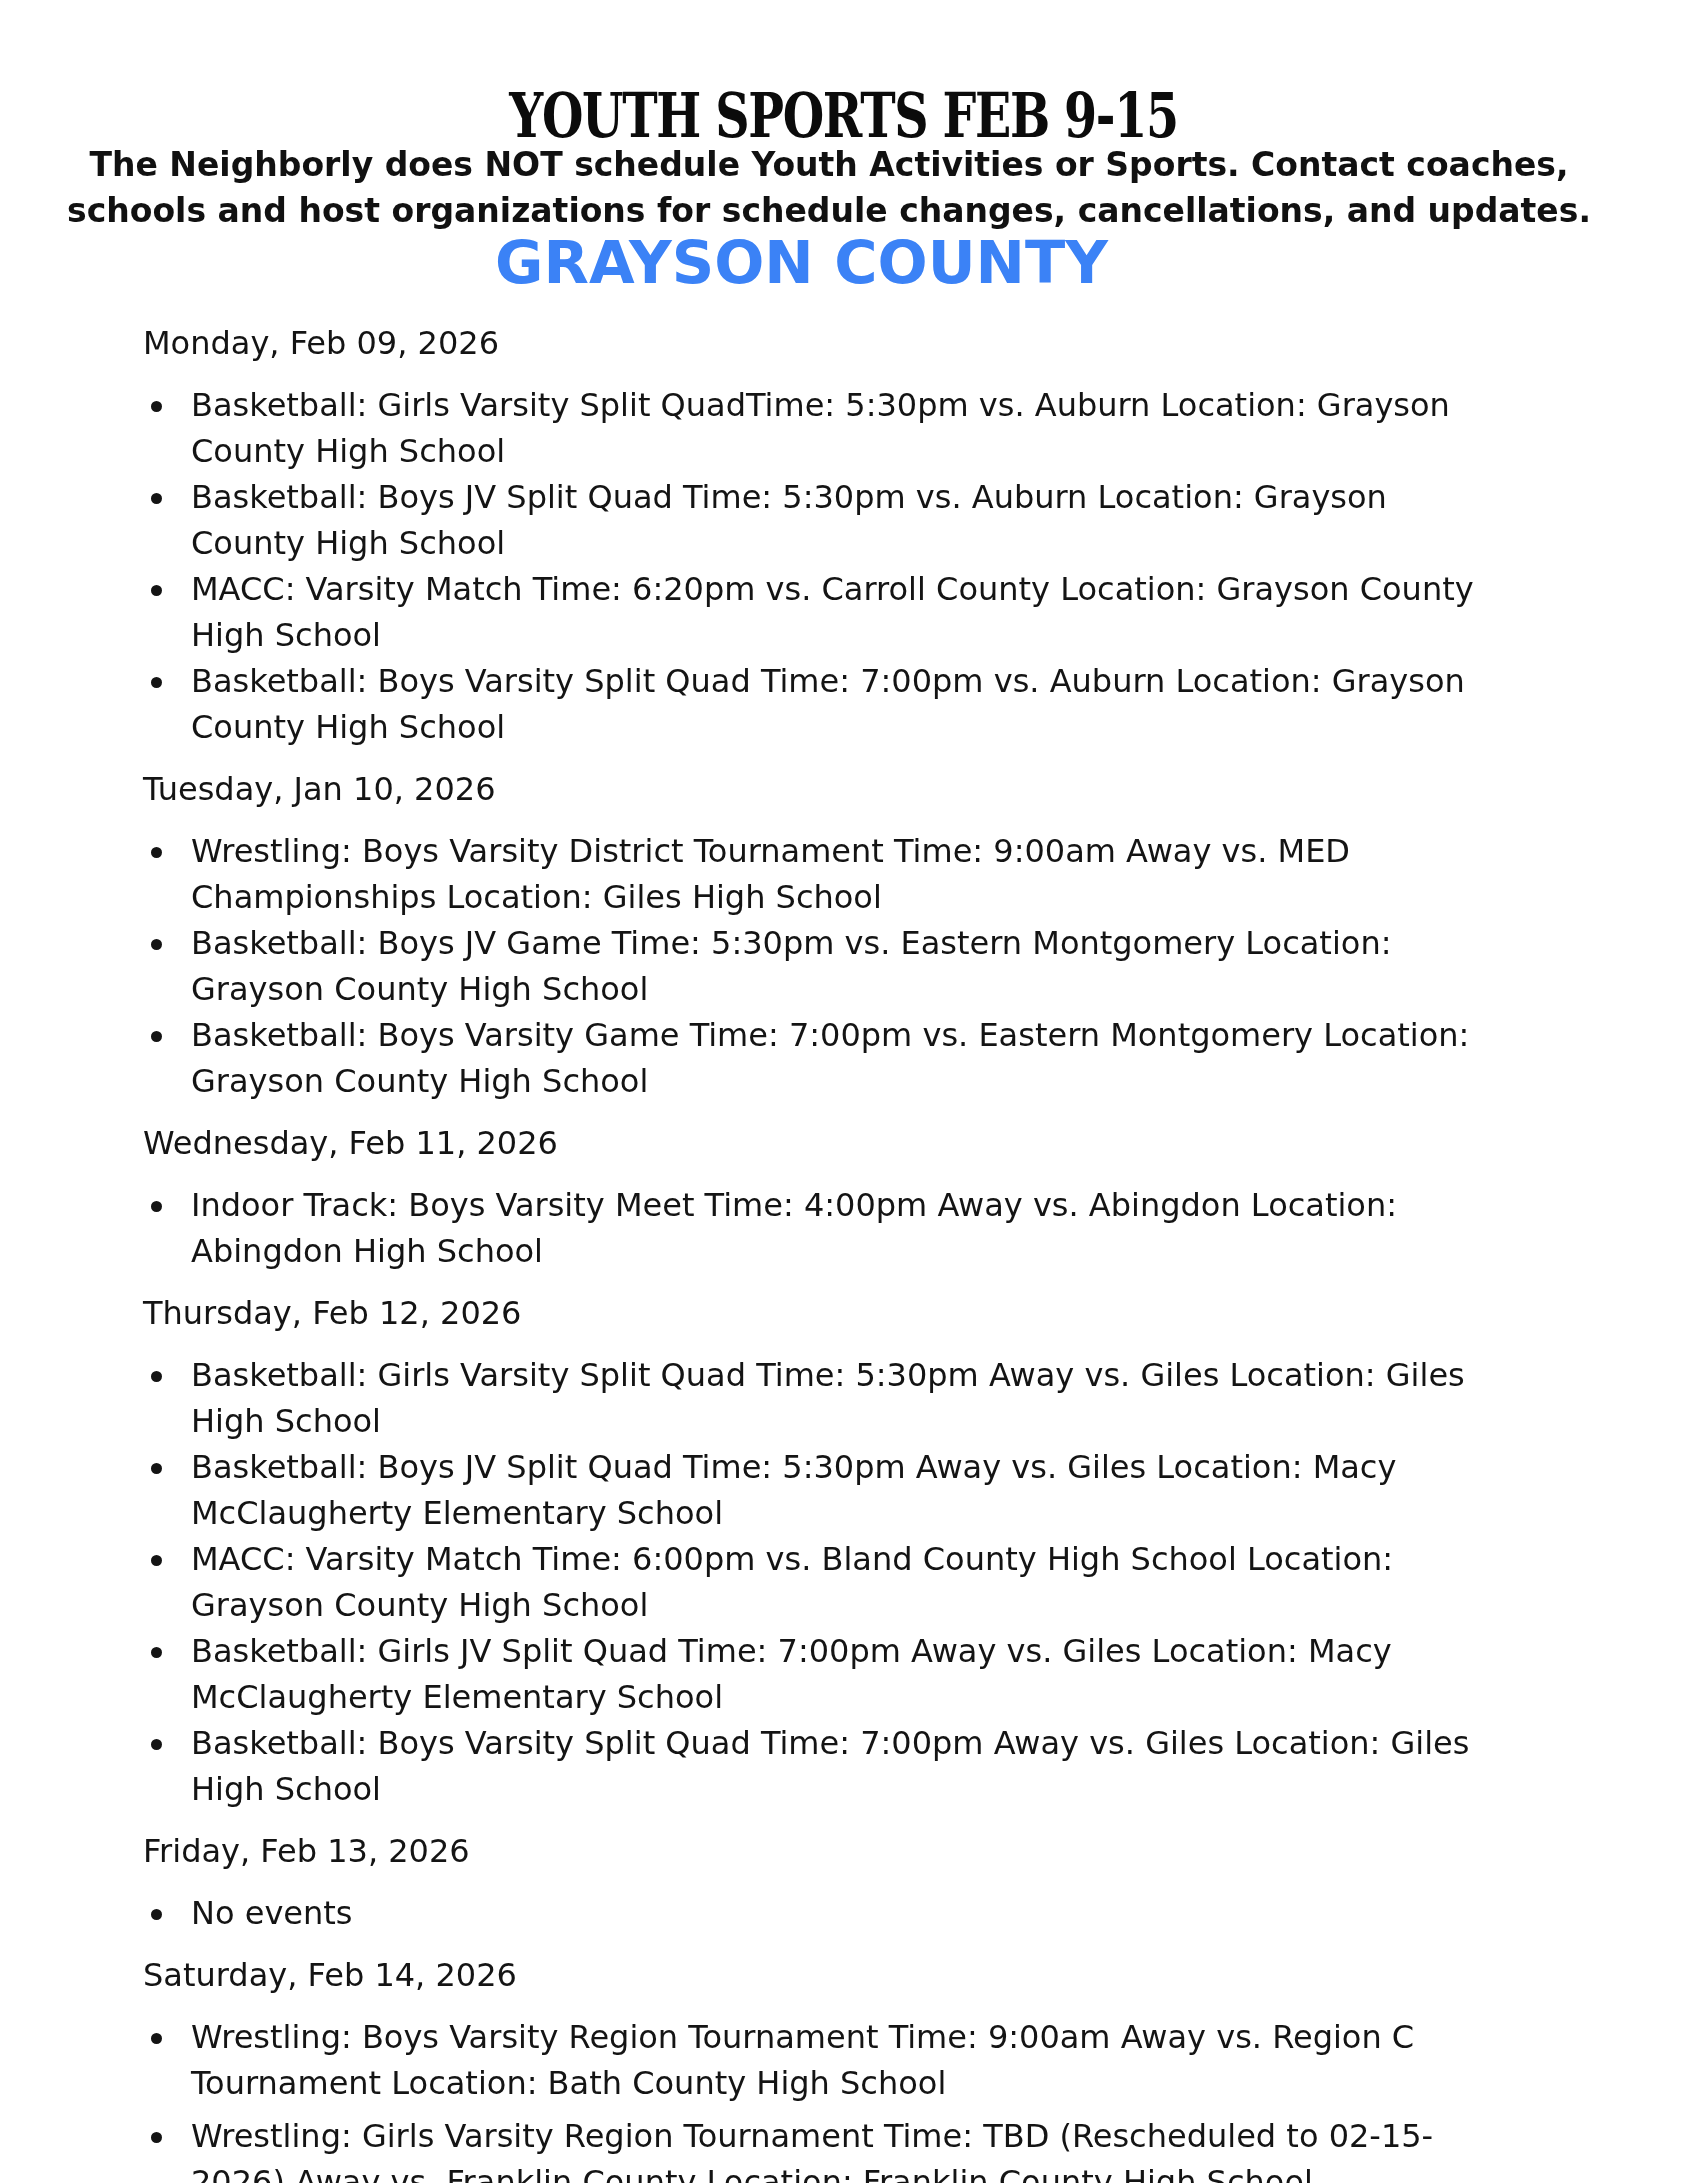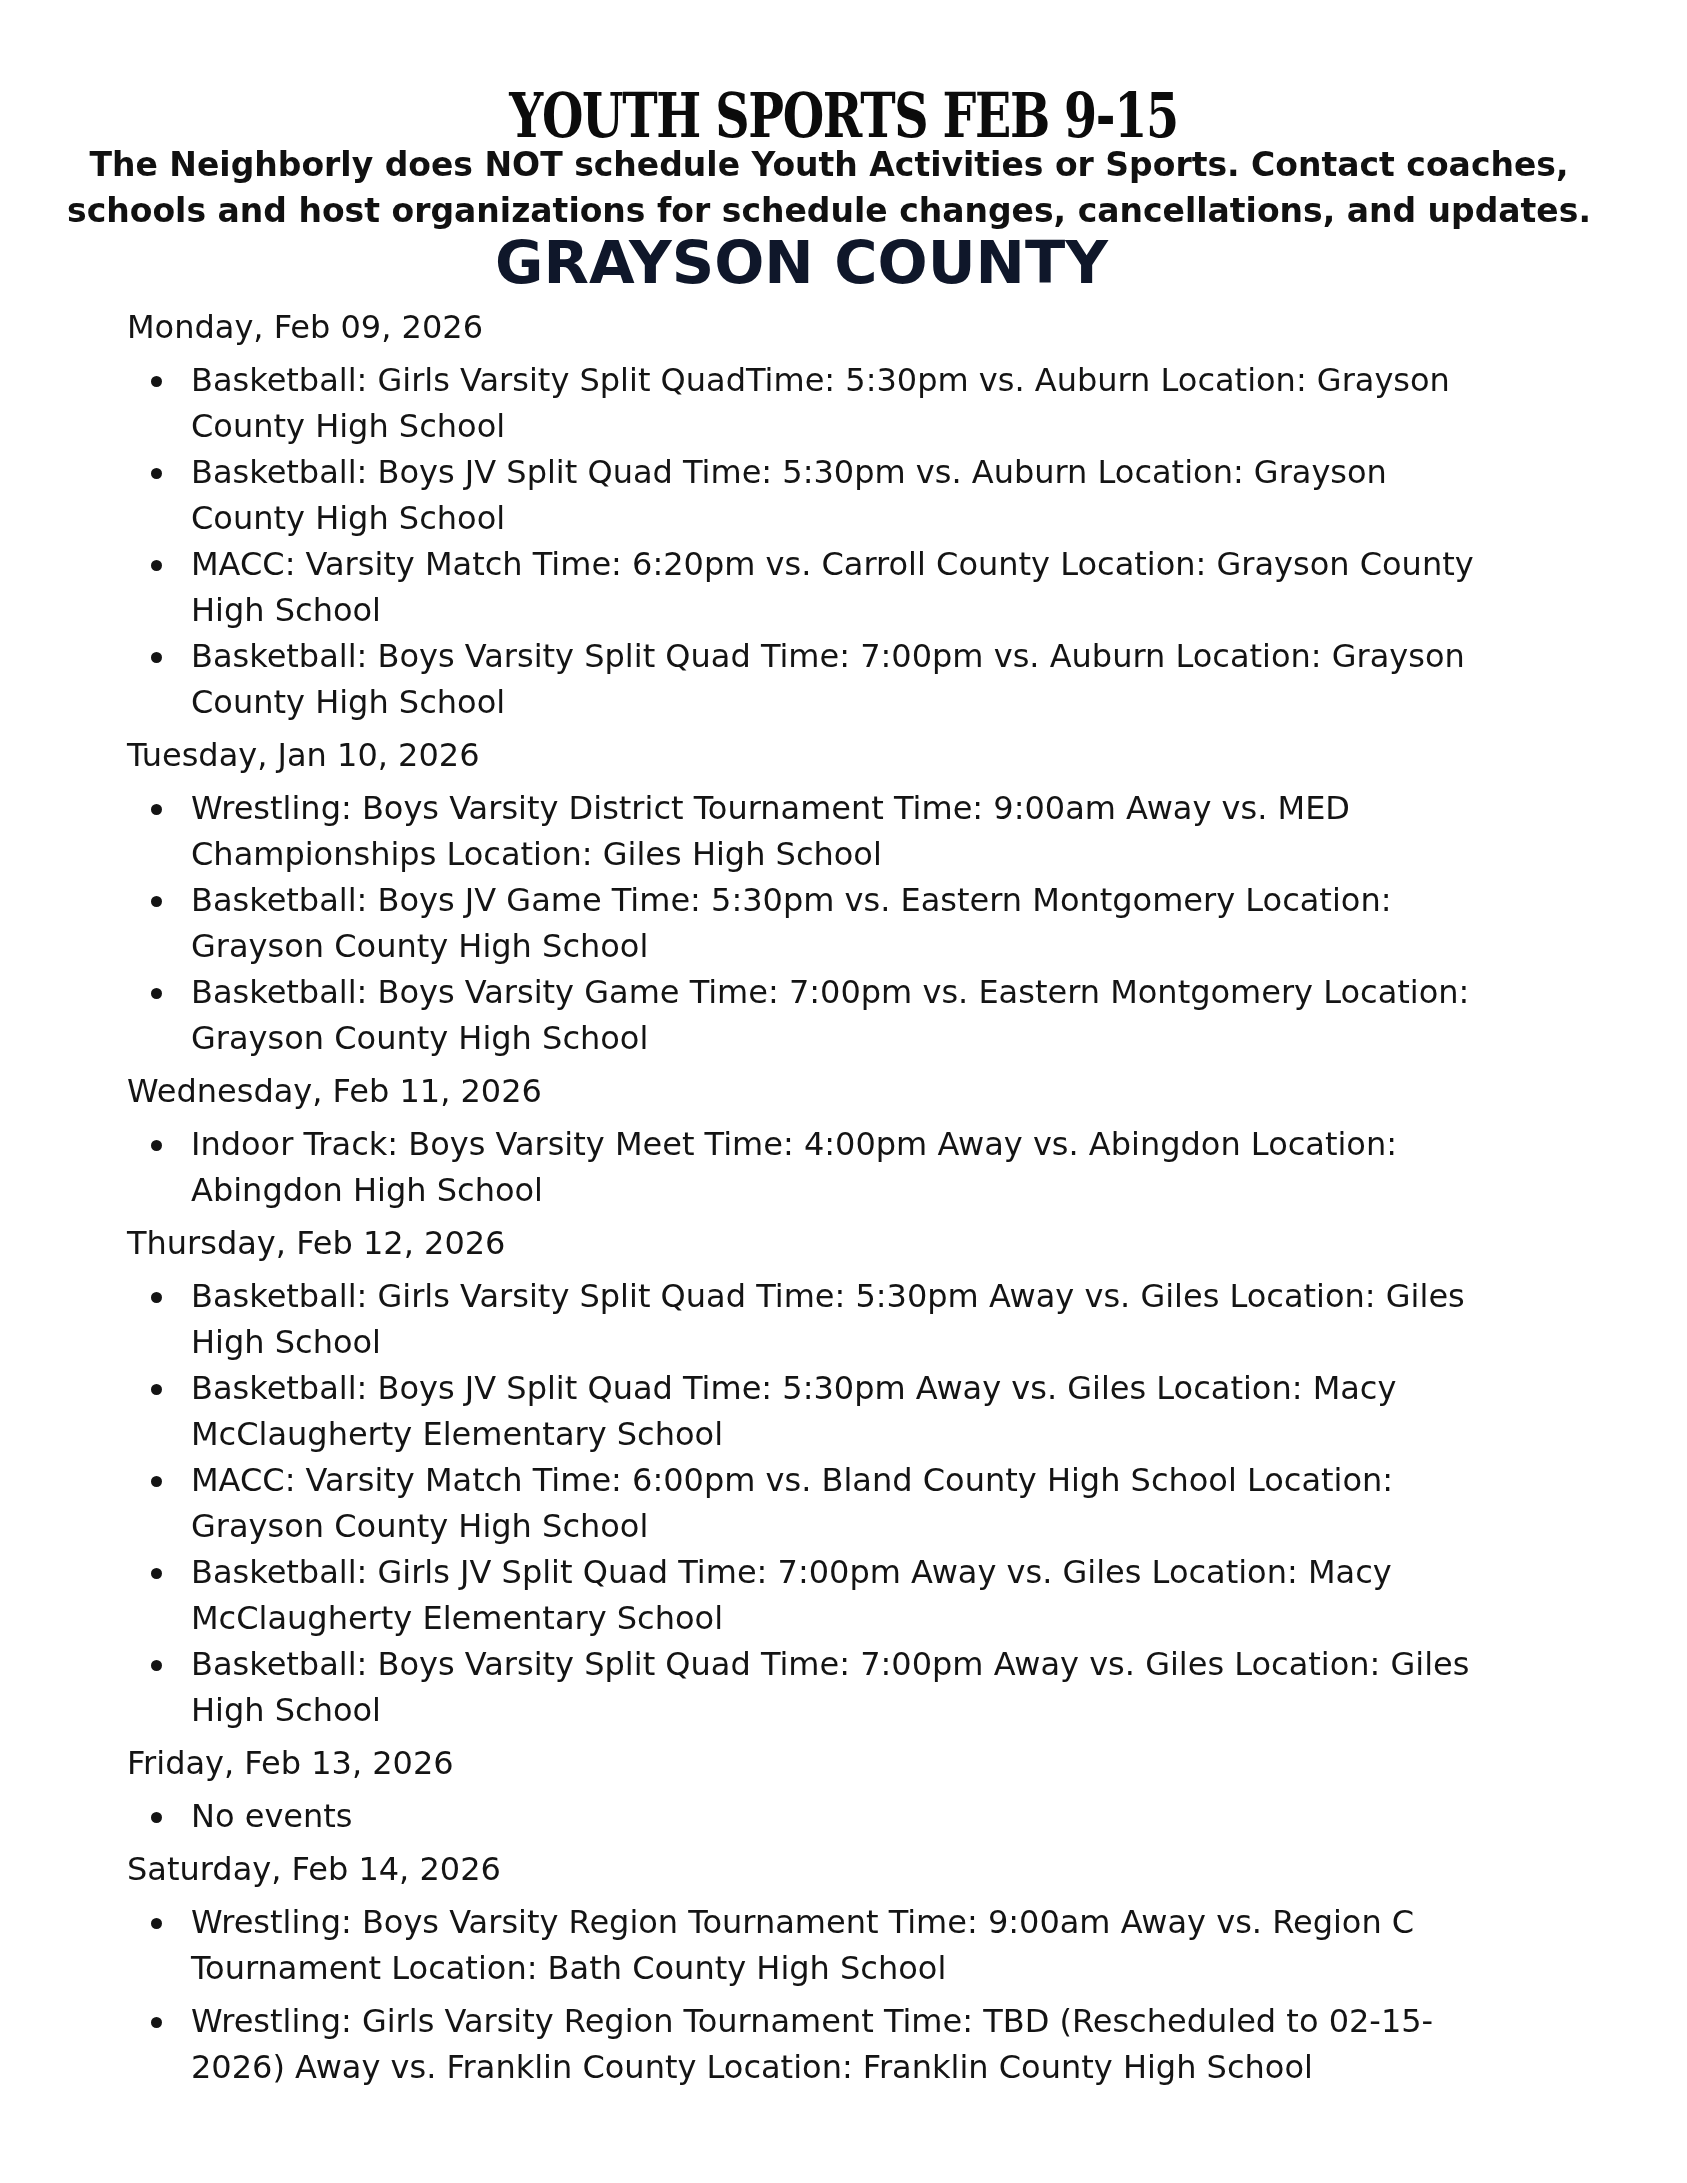--- a/index.html
+++ b/index.html
@@ -13,28 +13,28 @@
   }
   .disclaimer {
     position: absolute; left: 0; top: 142px; width: 1658px; text-align: center;
     font-family: "DejaVu Sans", sans-serif; font-weight: bold; font-size: 33px;
     line-height: 46px; color: #111111;
   }
   .disclaimer span { display: block; }
   .county {
     position: absolute; left: 0; top: 229px; width: 1603px; text-align: center;
     font-family: "DejaVu Sans", sans-serif; font-weight: bold; font-size: 59px;
-    line-height: 67px; color: #0f172a;
+    line-height: 67px; color: #3b82f6;
   }
   .schedule {
     position: absolute; left: 127px; top: 304px; width: 1434px;
     font-family: "DejaVu Sans", sans-serif; font-size: 32px; line-height: 46px;
     color: #141414;
   }
-  .day-header { margin: 0; font-weight: normal; font-size: 32px; line-height: 46px; }
+  .day-header { margin: 16px; font-weight: normal; font-size: 32px; line-height: 46px; }
   .events { list-style: none; margin: 7px; padding: 0 0 0 57px; }
   .event { position: relative; padding-right: 17px; max-width: 1316px; }
   .event::before {
     content: ""; position: absolute; left: -40px; top: 18.6px; width: 11px; height: 11px;
     border-radius: 50%; background: #141414;
   }
 </style>
 </head>
 <body>
 

